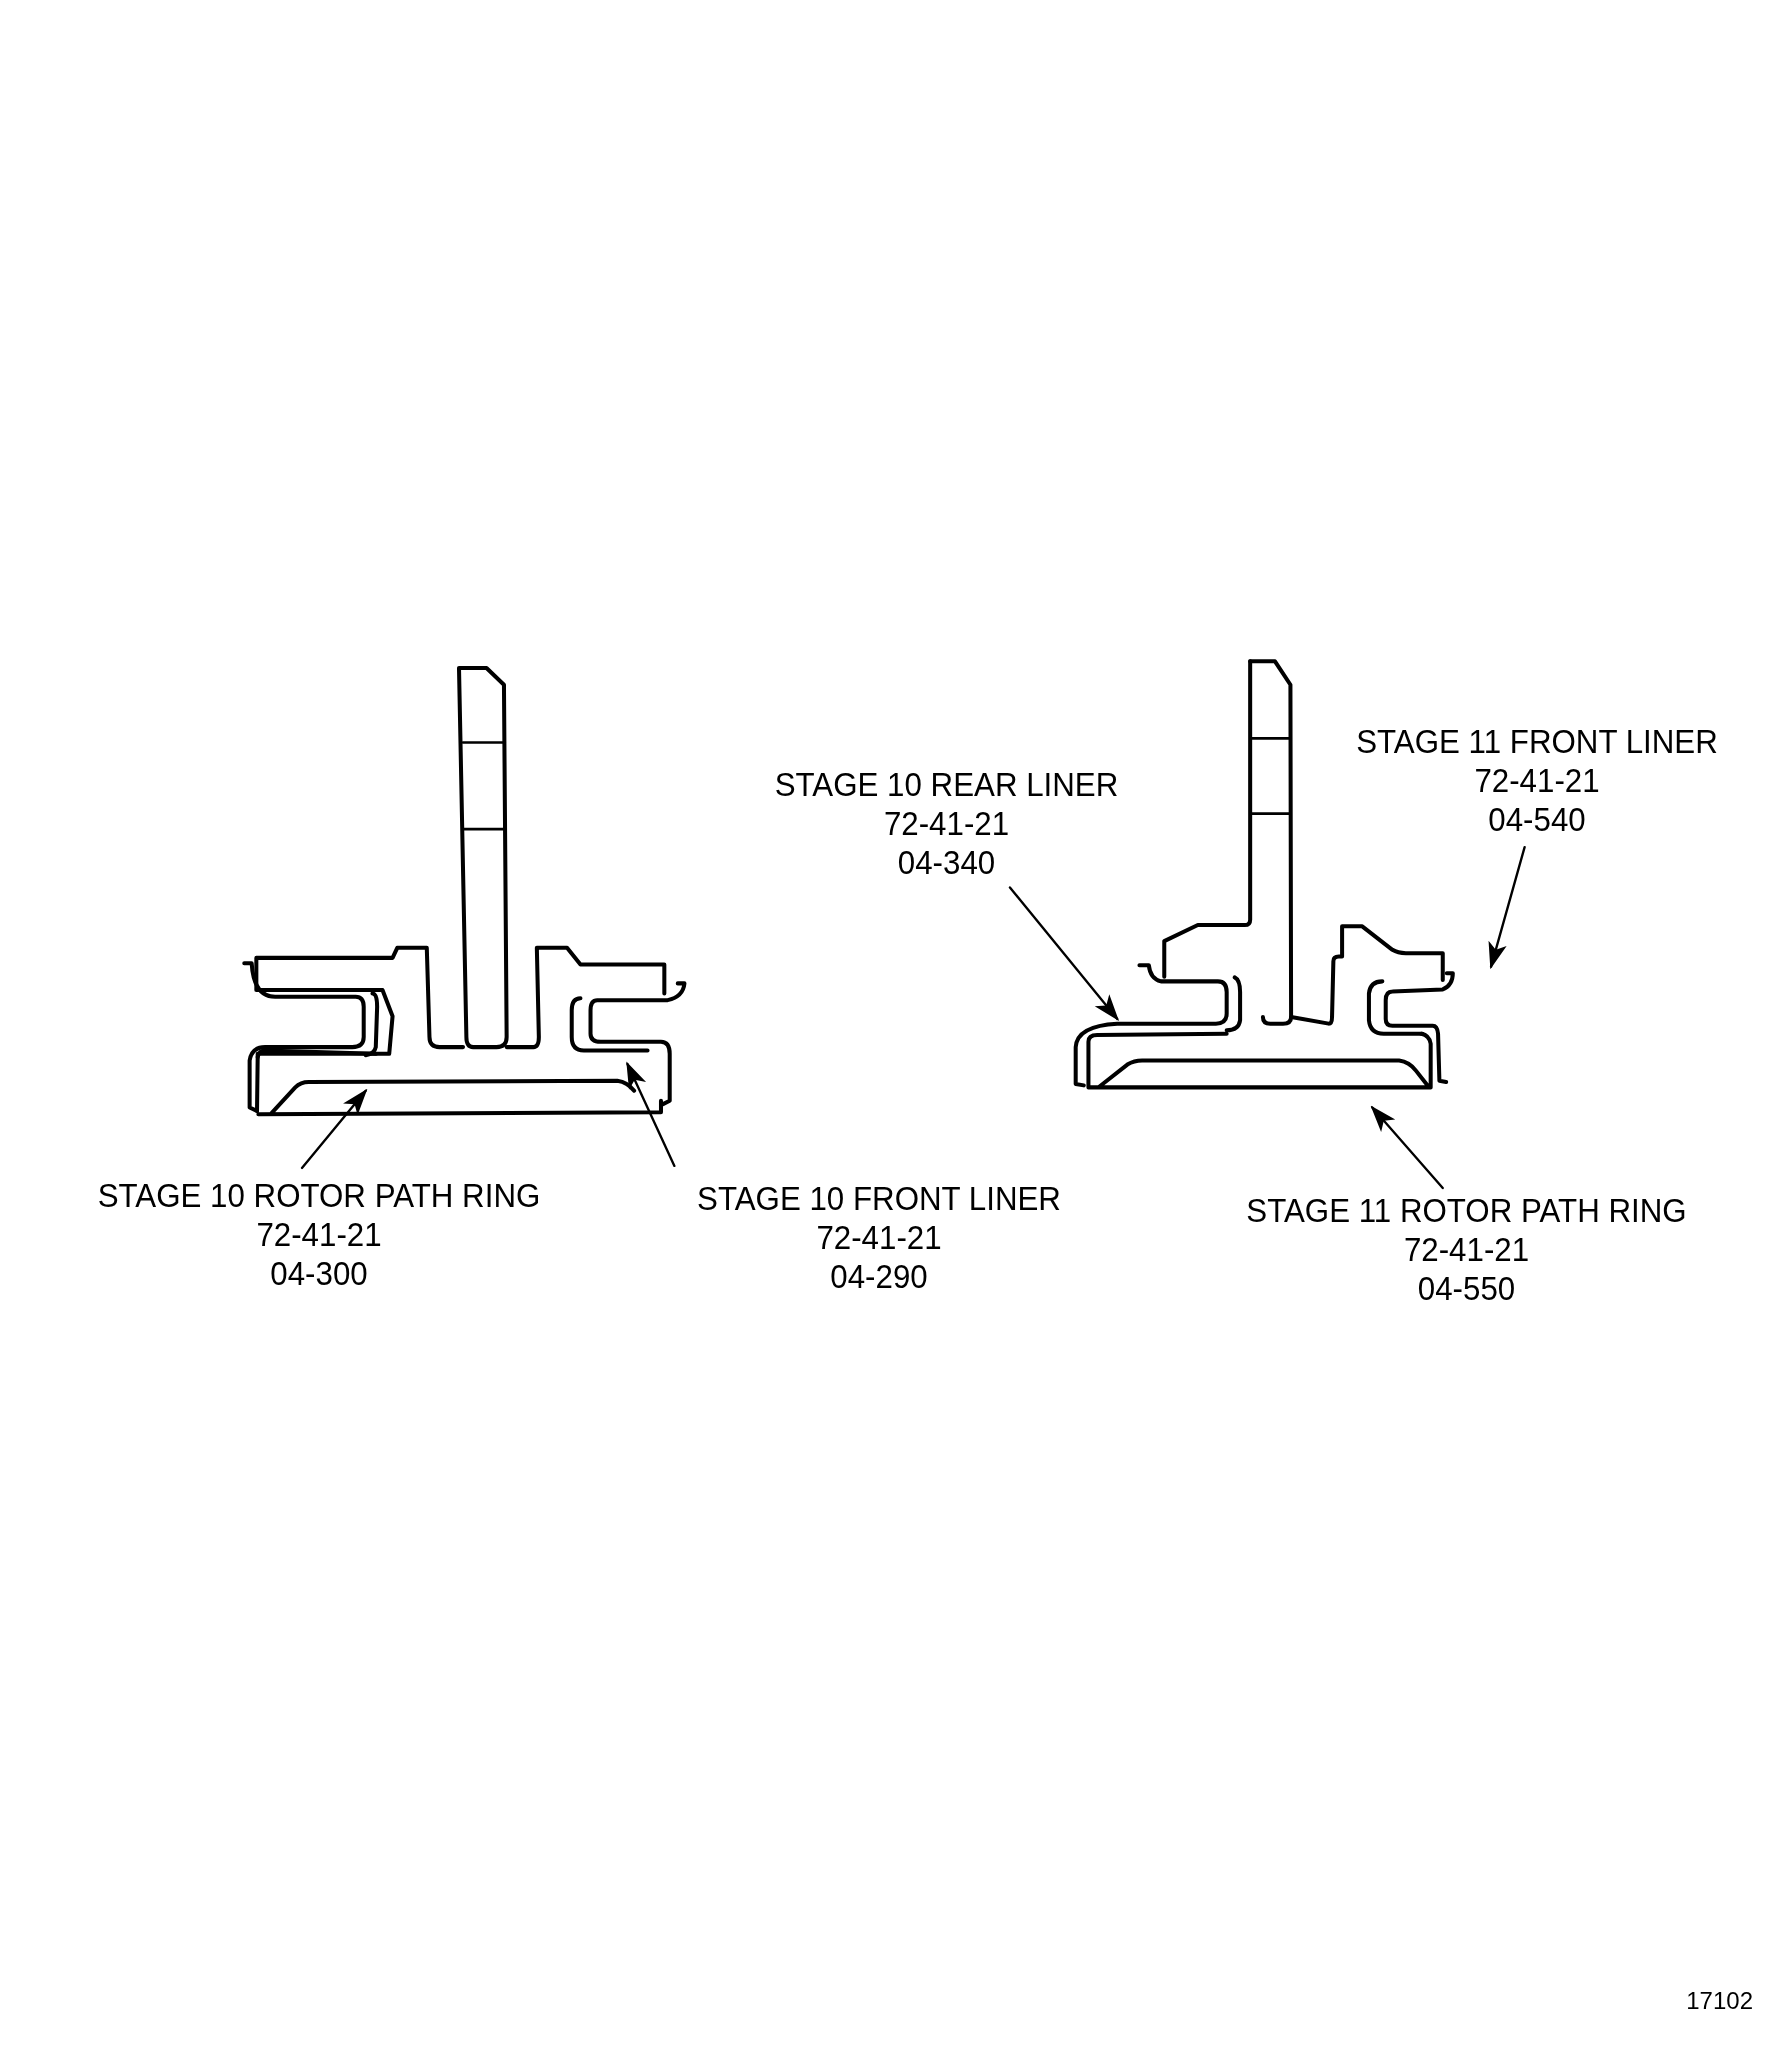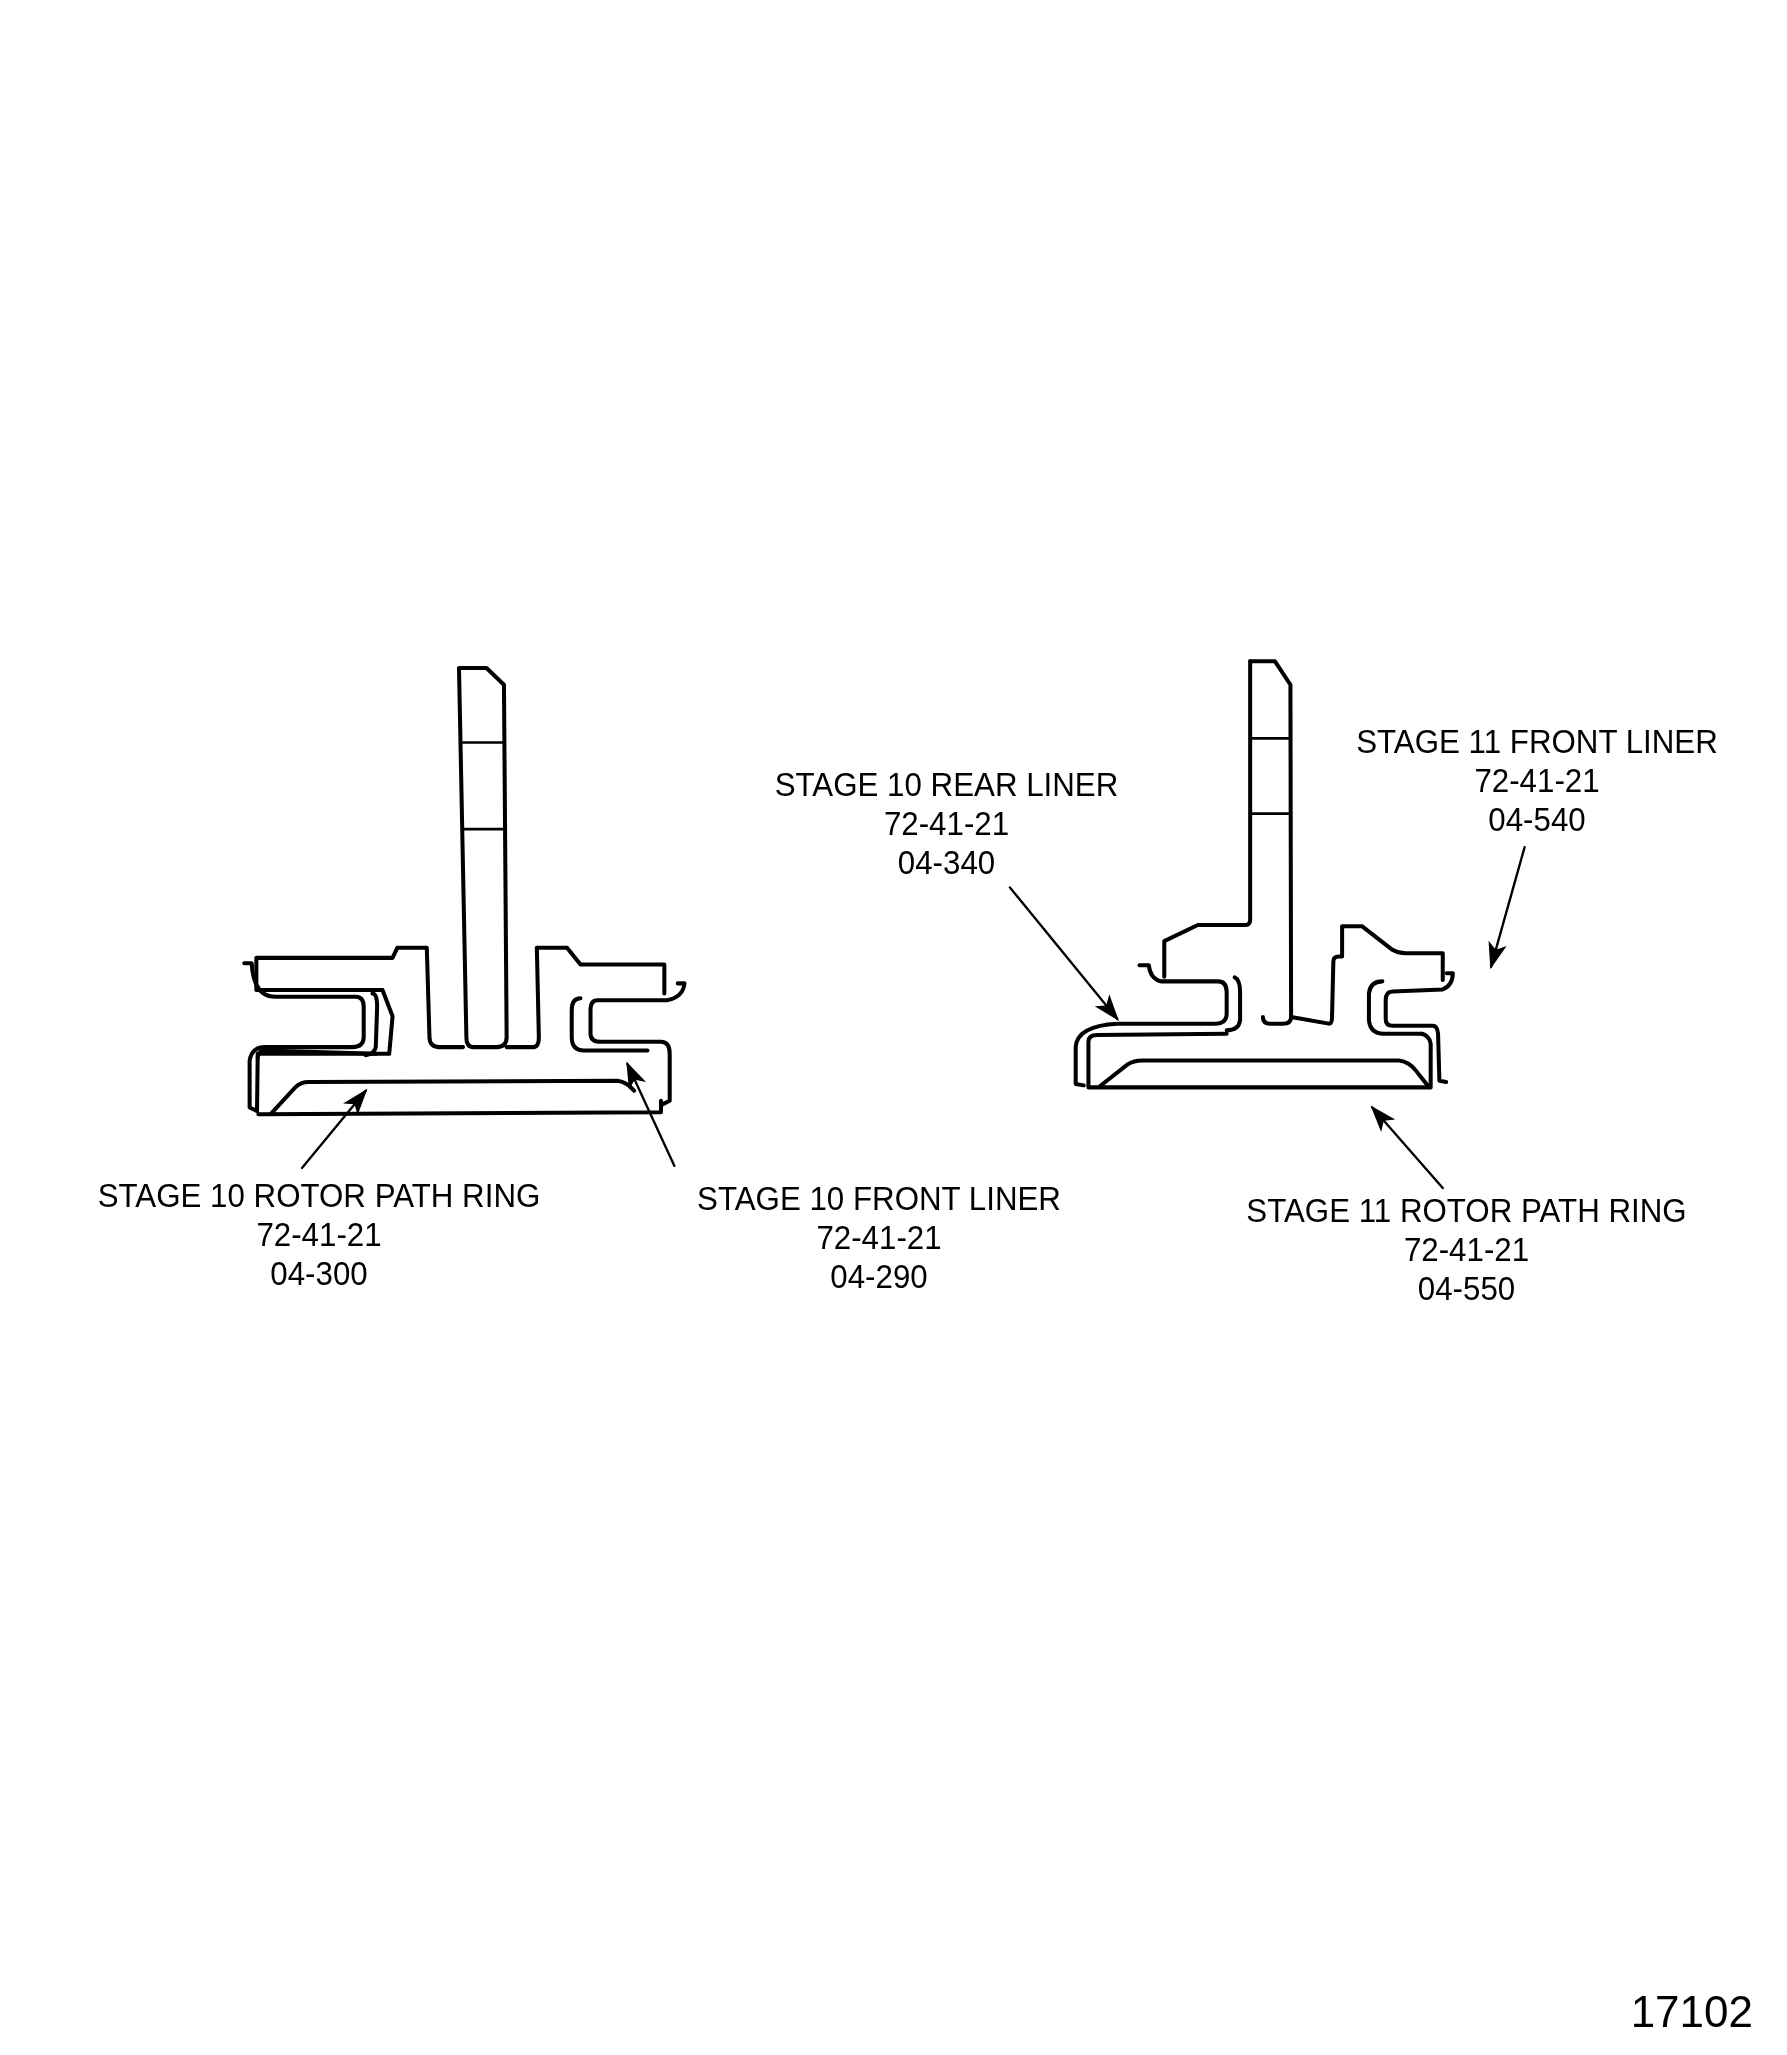--- a/index.html
+++ b/index.html
@@ -1,20 +1,20 @@
 <!DOCTYPE html>
 <html style="font-size:10.7px"><head>
 <meta charset="utf-8">
 <style>
   html,body{margin:0;padding:0;background:#ffffff;}
   body{width:1787px;height:2056px;position:relative;overflow:hidden;font-family:"Liberation Sans",sans-serif;color:#000;}
   svg.drawing{position:absolute;left:0;top:0;}
   .label{position:absolute;text-align:center;font-size:34px;line-height:39px;letter-spacing:0px;transform:scaleX(0.92);transform-origin:center top;white-space:nowrap;}
   .label div{display:block;}
-  .fignum{position:absolute;right:34px;top:1987px;font-size:44px;}
+  .fignum{position:absolute;right:34px;top:1987px;font-size:24px;}
 </style>
 </head>
 <body>
 
 <svg class="drawing" width="1787" height="2056" viewBox="0 0 2663 3063" fill="none" stroke="#000" stroke-linecap="round" stroke-linejoin="round">
   <defs>
     <marker id="ah" viewBox="0 0 20 20" refX="18" refY="10" markerWidth="40" markerHeight="40" markerUnits="userSpaceOnUse" orient="auto">
       <path d="M0,3 L20,10 L0,17 L5,10 Z" fill="#000" stroke="none"></path>
     </marker>
   </defs>

